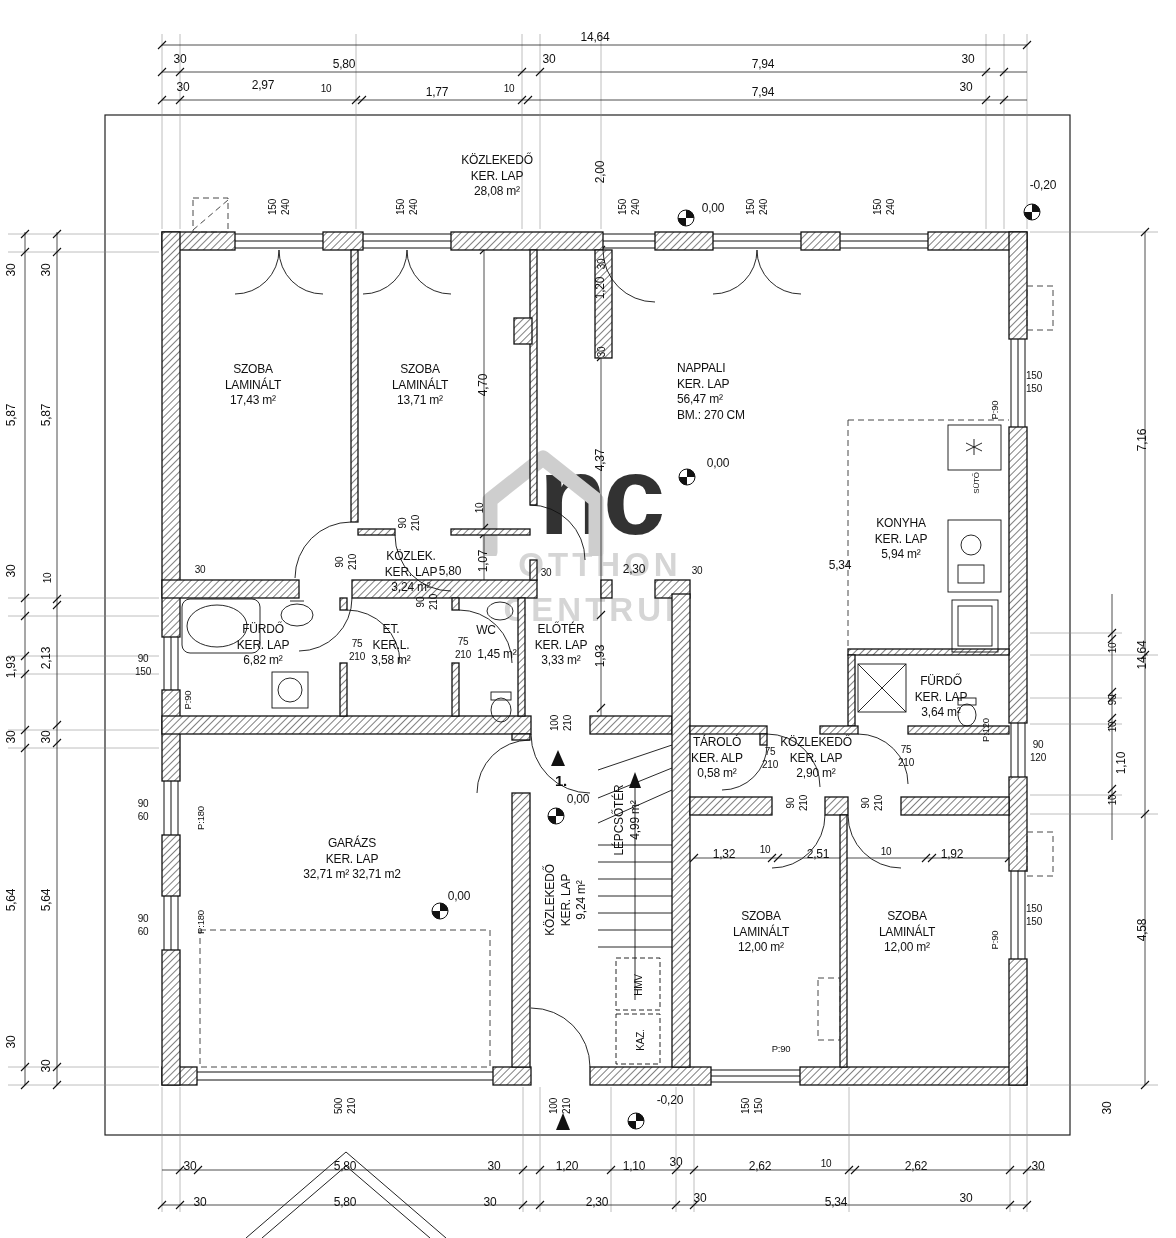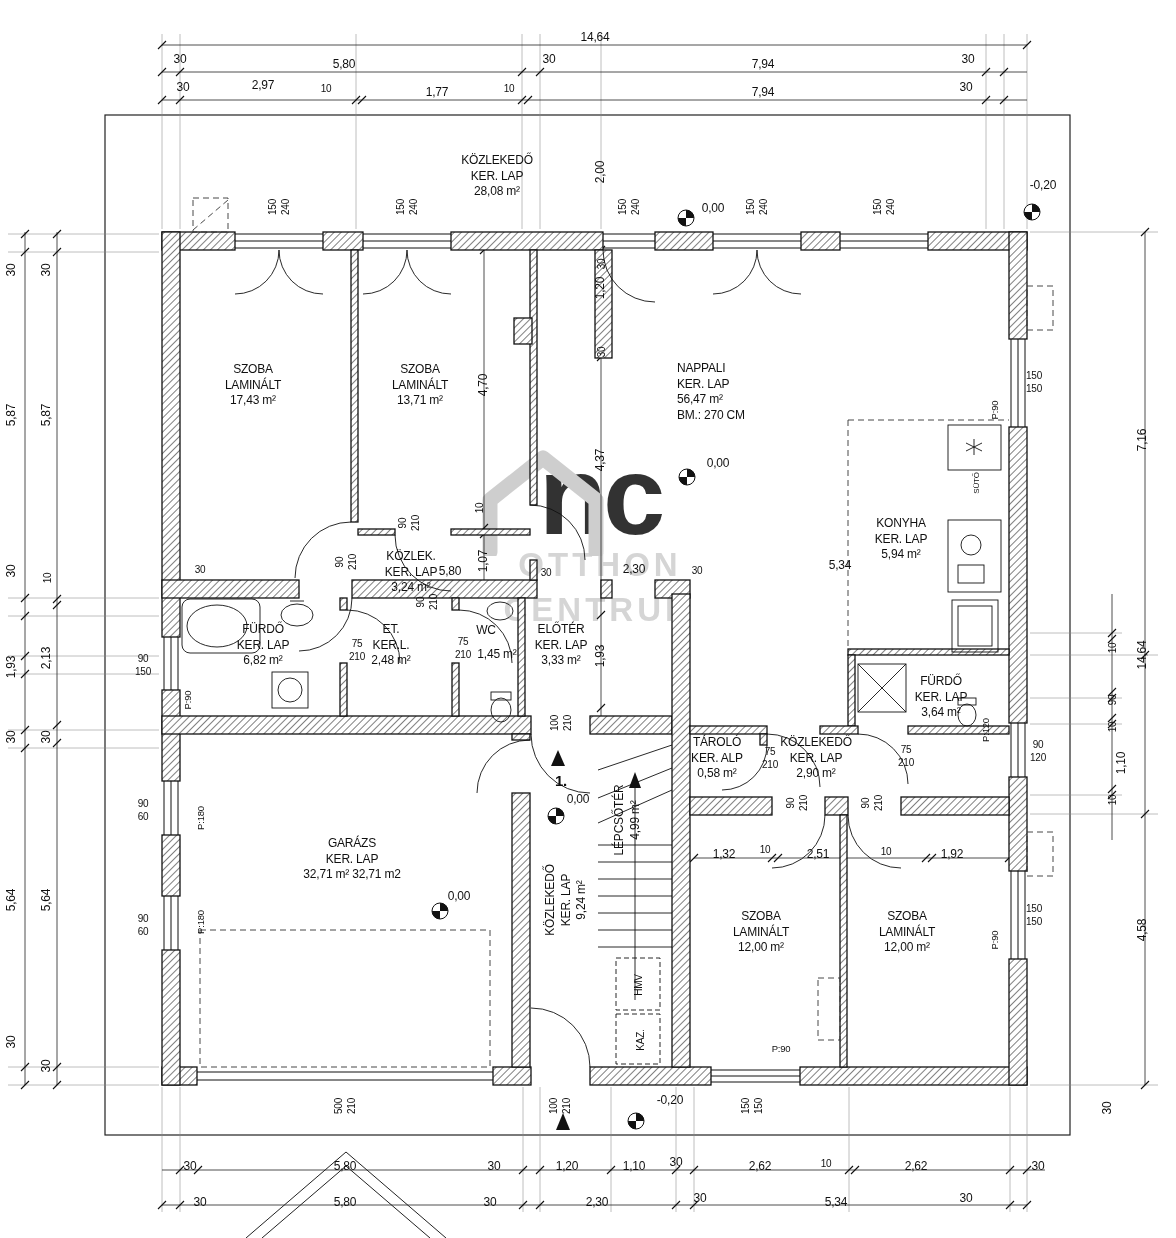--- a/index.html
+++ b/index.html
@@ -264,21 +264,21 @@
 KER. LAP
 5,94 m²</span>
       <span class="lbl" style="left: 411px; top: 556px; transform: translate(-50%, -50%); margin-top: 16px;">KÖZLEK.
 KER. LAP
 3,24 m²</span>
       <span class="lbl" style="left: 263px; top: 645px; transform: translate(-50%, -50%);">FÜRDŐ
 KER. LAP
 6,82 m²</span>
       <span class="lbl" style="left: 391px; top: 645px; transform: translate(-50%, -50%);">ET.
 KER.L.
-2,48 m²</span>
+3,58 m²</span>
       <span class="lbl" style="left: 486px; top: 631px; transform: translate(-50%, -50%);">WC</span>
       <span class="lbl" style="left: 497px; top: 655px; transform: translate(-50%, -50%);">1,45 m²</span>
       <span class="lbl" style="left: 561px; top: 645px; transform: translate(-50%, -50%);">ELŐTÉR
 KER. LAP
 3,33 m²</span>
       <span class="lbl" style="left: 941px; top: 697px; transform: translate(-50%, -50%);">FÜRDŐ
 KER. LAP
 3,64 m²</span>
       <span class="lbl" style="left: 717px; top: 758px; transform: translate(-50%, -50%);">TÁROLÓ
 KER. ALP

